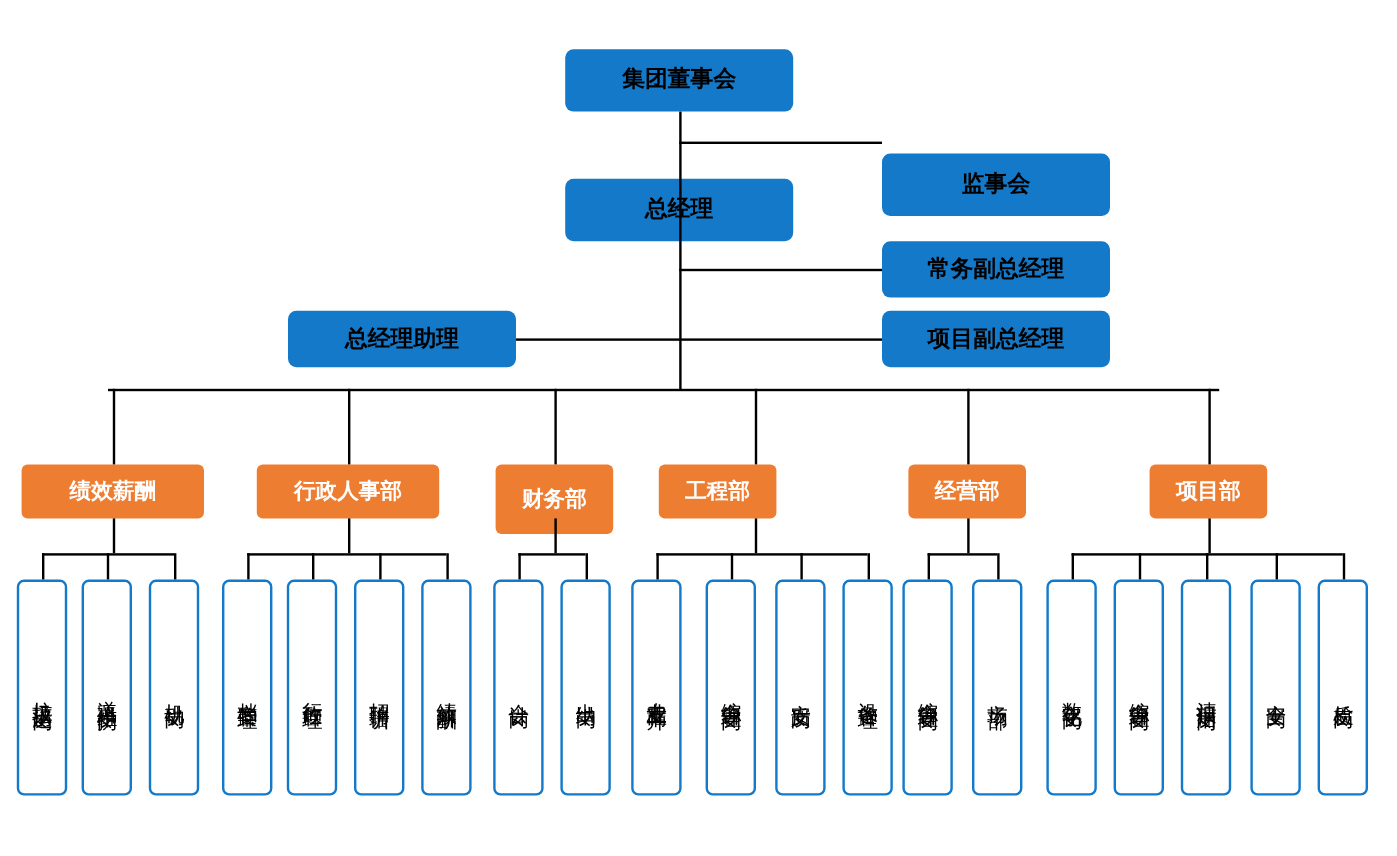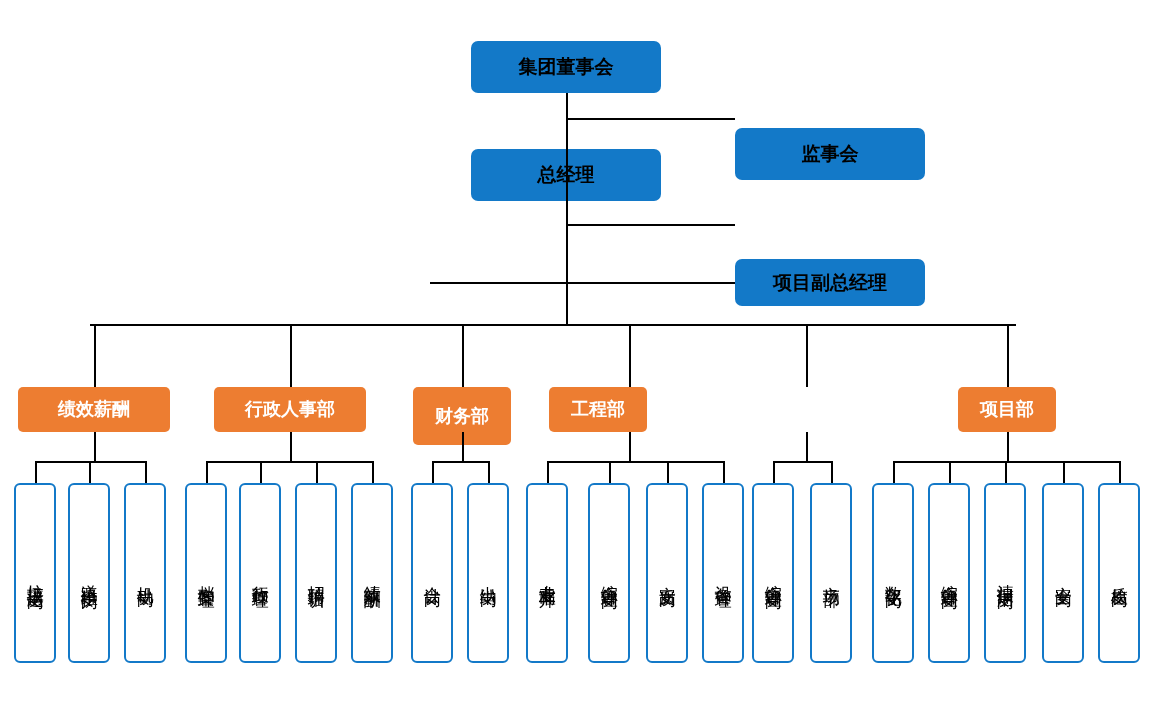--- a/index.html
+++ b/index.html
@@ -34,20 +34,22 @@
   }
   .line{position:absolute;background:#000000;}
 </style>
 </head>
 <body>
 
 <div id="canvas">
     <div class="node blue" style="left: 471px; top: 41px; width: 190px; height: 52px;">集团董事会</div>
     <div class="node blue" style="left: 735px; top: 93px; width: 190px; height: 52px; margin-top: 35px;">监事会</div>
     <div class="node blue" style="left: 471px; top: 149px; width: 190px; height: 52px;">总经理</div>
+    <div class="node blue" style="left: 735px; top: 201px; width: 190px; height: 47px;">常务副总经理</div>
+    <div class="node blue" style="left: 240px; top: 259px; width: 190px; height: 47px;">总经理助理</div>
     <div class="node blue" style="left: 735px; top: 259px; width: 190px; height: 47px;">项目副总经理</div>
     <div class="line" style="left: 566px; top: 93px; width: 2px; height: 232px; background: rgb(0, 0, 0);"></div>
     <div class="line" style="left: 566px; top: 118px; width: 169px; height: 2px; background: rgb(0, 0, 0);"></div>
     <div class="line" style="left: 566px; top: 224px; width: 169px; height: 2px; background: rgb(0, 0, 0);"></div>
     <div class="line" style="left: 566px; top: 282px; width: 169px; height: 2px; background: rgb(0, 0, 0);"></div>
     <div class="line" style="left: 430px; top: 282px; width: 136px; height: 2px; background: rgb(0, 0, 0);"></div>
     <div class="line" style="left: 90px; top: 324px; width: 926px; height: 2px; background: rgb(0, 0, 0);"></div>
     <div class="node orange" style="left: 18px; top: 387px; width: 152px; height: 45px;">绩效薪酬</div>
     <div class="line" style="left: 94px; top: 324px; width: 2px; height: 63px; background: rgb(0, 0, 0);"></div>
     <div class="line" style="left: 94px; top: 432px; width: 2px; height: 29px; background: rgb(0, 0, 0);"></div>
@@ -83,20 +85,21 @@
     <div class="line" style="left: 629px; top: 432px; width: 2px; height: 29px; background: rgb(0, 0, 0);"></div>
     <div class="line" style="left: 547px; top: 461px; width: 176px; height: 2px; background: rgb(0, 0, 0);"></div>
     <div class="line" style="left: 547px; top: 461px; width: 2px; height: 22px; background: rgb(0, 0, 0);"></div>
     <div class="node post" style="left: 526px; top: 483px; width: 42px; height: 180px;">专业工程师</div>
     <div class="line" style="left: 609px; top: 461px; width: 2px; height: 22px; background: rgb(0, 0, 0);"></div>
     <div class="node post" style="left: 588px; top: 483px; width: 42px; height: 180px;">综合管理岗</div>
     <div class="line" style="left: 667px; top: 461px; width: 2px; height: 22px; background: rgb(0, 0, 0);"></div>
     <div class="node post" style="left: 646px; top: 483px; width: 42px; height: 180px;">安质岗</div>
     <div class="line" style="left: 723px; top: 461px; width: 2px; height: 22px; background: rgb(0, 0, 0);"></div>
     <div class="node post" style="left: 702px; top: 483px; width: 42px; height: 180px;">设备管理</div>
+    <div class="node orange" style="left: 757px; top: 387px; width: 98px; height: 45px;">经营部</div>
     <div class="line" style="left: 806px; top: 324px; width: 2px; height: 63px; background: rgb(0, 0, 0);"></div>
     <div class="line" style="left: 806px; top: 432px; width: 2px; height: 29px; background: rgb(0, 0, 0);"></div>
     <div class="line" style="left: 773px; top: 461px; width: 58px; height: 2px; background: rgb(0, 0, 0);"></div>
     <div class="line" style="left: 773px; top: 461px; width: 2px; height: 22px; background: rgb(0, 0, 0);"></div>
     <div class="node post" style="left: 752px; top: 483px; width: 42px; height: 180px;">综合管理岗</div>
     <div class="line" style="left: 831px; top: 461px; width: 2px; height: 22px; background: rgb(0, 0, 0);"></div>
     <div class="node post" style="left: 810px; top: 483px; width: 42px; height: 180px;">市场部</div>
     <div class="node orange" style="left: 958px; top: 387px; width: 98px; height: 45px;">项目部</div>
     <div class="line" style="left: 1007px; top: 324px; width: 2px; height: 63px; background: rgb(0, 0, 0);"></div>
     <div class="line" style="left: 1007px; top: 432px; width: 2px; height: 29px; background: rgb(0, 0, 0);"></div>

